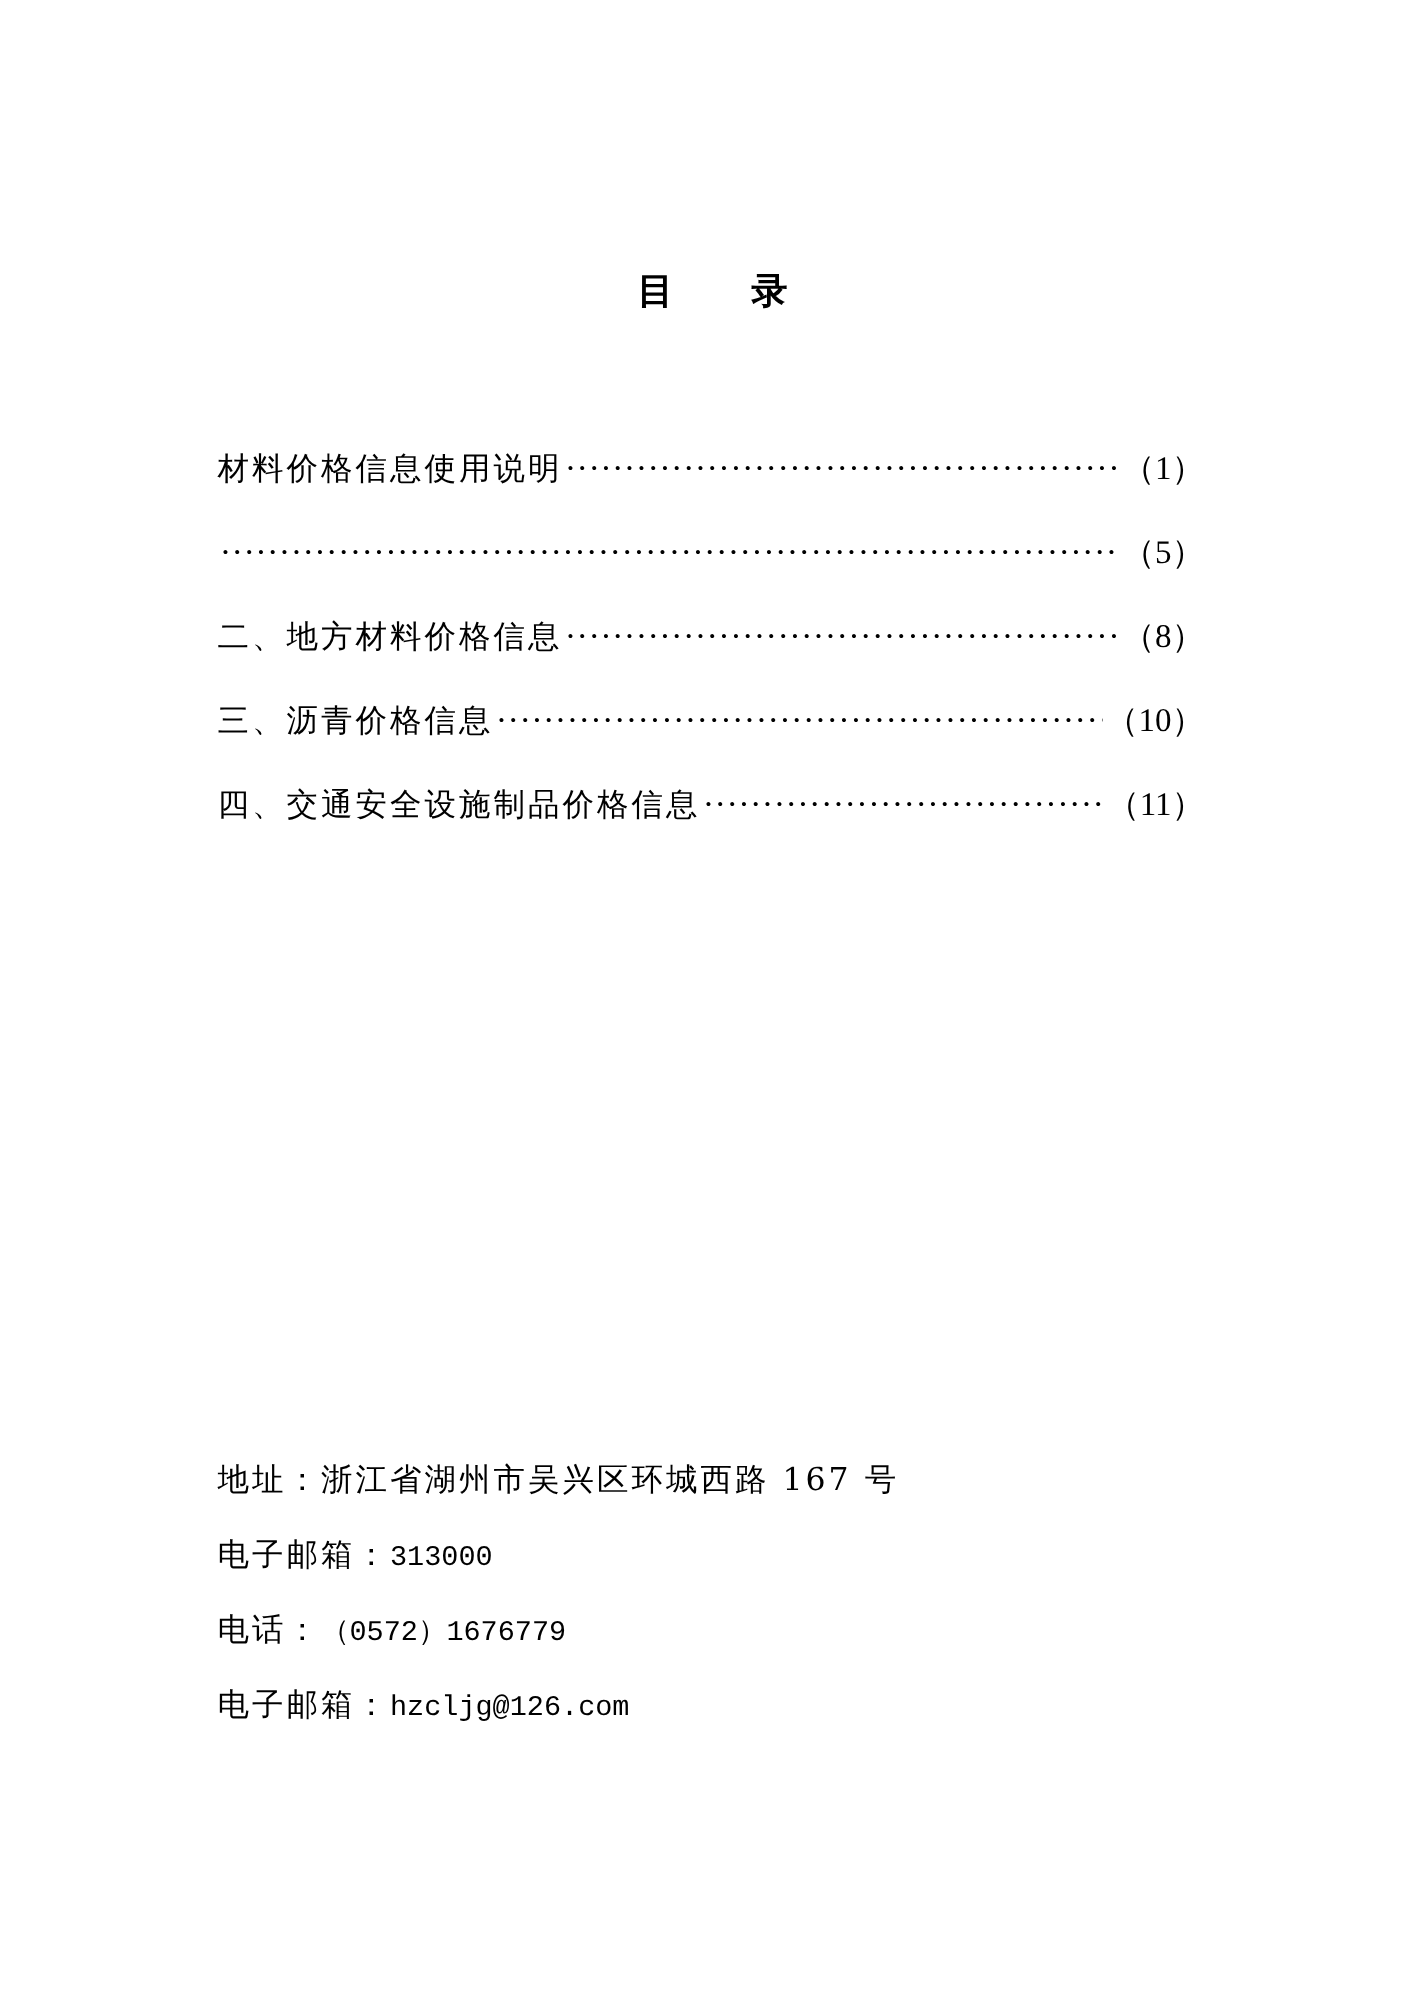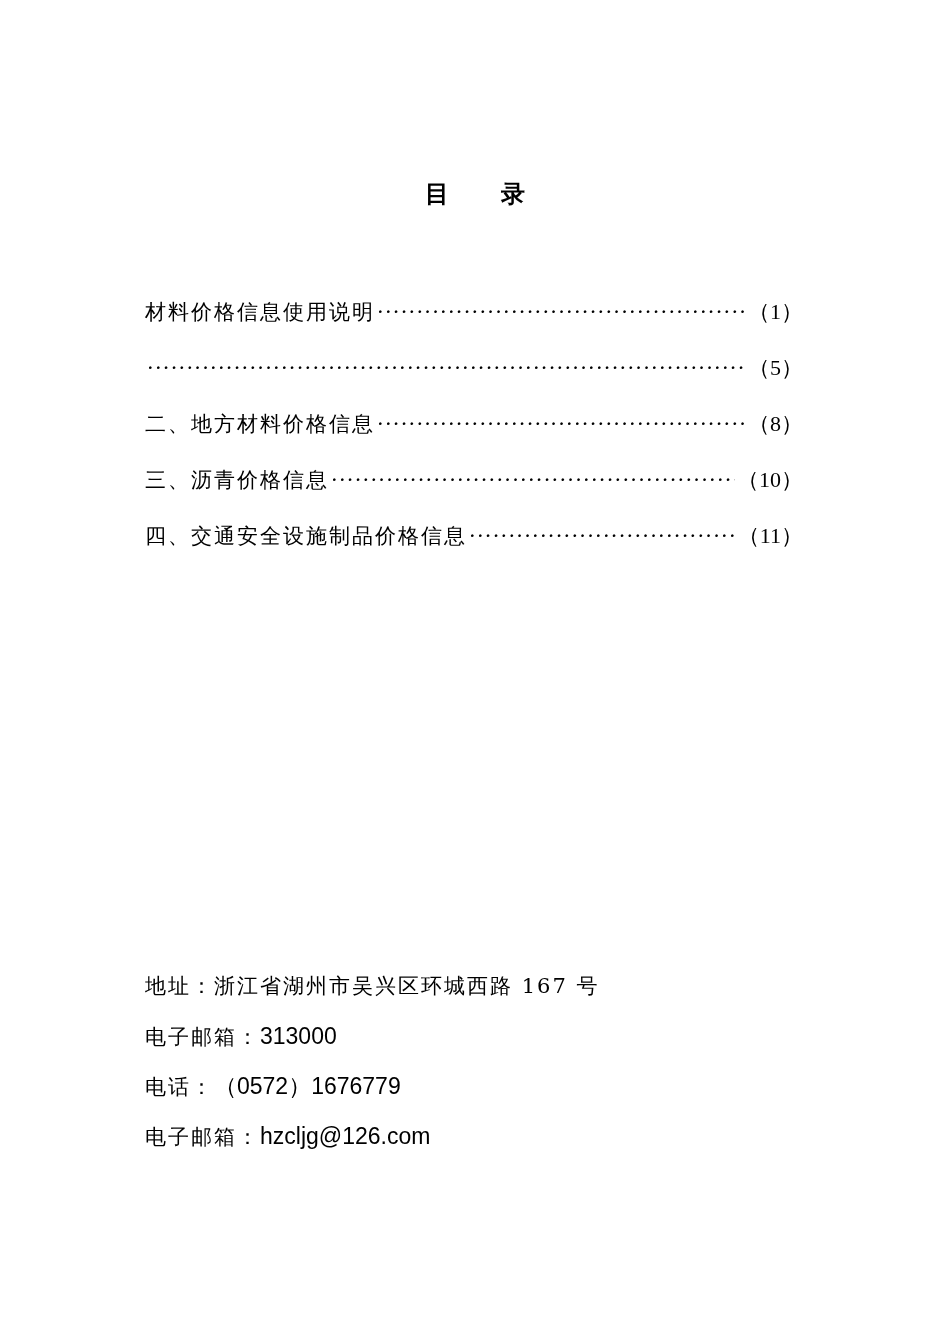--- a/index.html
+++ b/index.html
@@ -33,21 +33,21 @@
       letter-spacing: 1.2px;
     }
     .toc-page { white-space: nowrap; font-family: "Liberation Serif", serif; font-size: 22px; }
     .contact {
       position: absolute; left: 145px; top: 966px;
     }
     .contact-row {
       height: 50px; font-size: 21px; line-height: 40px; white-space: nowrap;
       letter-spacing: 2px;
     }
-    .contact-row .val { font-family: Liberation Sans, sans-serif; font-size: 23px; letter-spacing: 0; }
+    .contact-row .val { font-family: Liberation Mono, monospace; font-size: 19px; letter-spacing: 0; }
   </style>
 </head>
 <body>
 
 <div class="title">
   <span>目</span><span class="gap"></span><span>录</span>
 </div>
 
 <div class="toc">
   <div class="toc-row">

